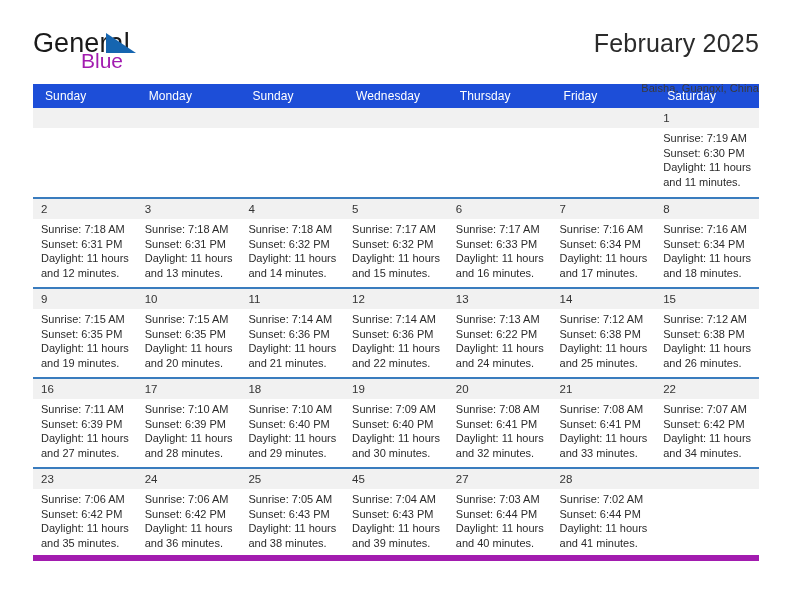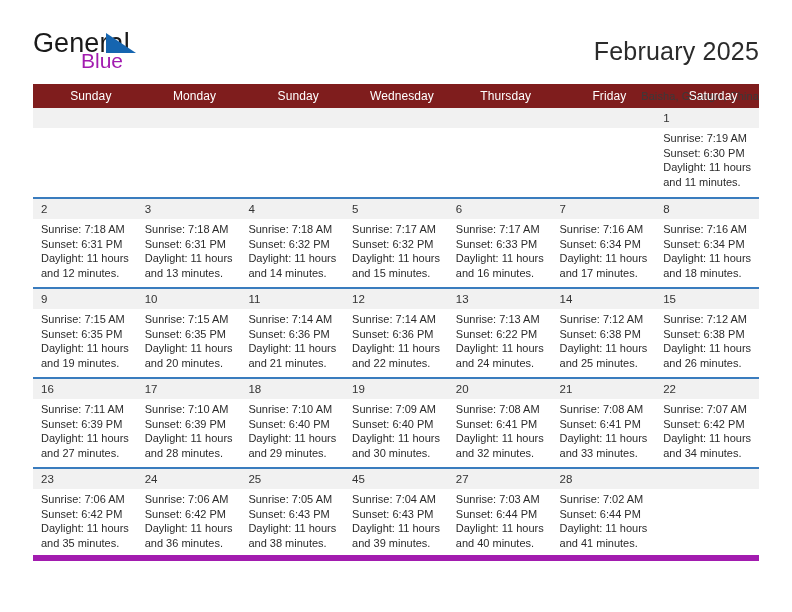--- a/index.html
+++ b/index.html
@@ -69,43 +69,42 @@
   .title-block {
     text-align: right;
     padding-top: 2px;
   }
   .cal-title {
     font-size: 25px;
     color: #2b2b2b;
     font-weight: normal;
     letter-spacing: .2px;
     line-height: 1.1;
-    margin-top: 8px;
   }
   .cal-subtitle {
     font-size: 11px;
     color: #3a3a3a;
     margin-top: 24px;
     letter-spacing: .1px;
   }
 
   
   .calendar {
     margin-top: 10px;
     width: 726px;
     border-collapse: collapse;
     table-layout: fixed;
   }
 
   .calendar th {
-    background: #7f1d1d;
+    background: #1d4ed8;
     color: #ffffff;
     font-weight: normal;
     font-size: 12px;
-    text-align: center;
+    text-align: left;
     padding: 5px 0 5px 12px;
     height: 22px;
     letter-spacing: .1px;
   }
 
   .calendar td {
     vertical-align: top;
     padding: 0;
     height: 90px;
     border-bottom: 2px solid #3a7cbe;

